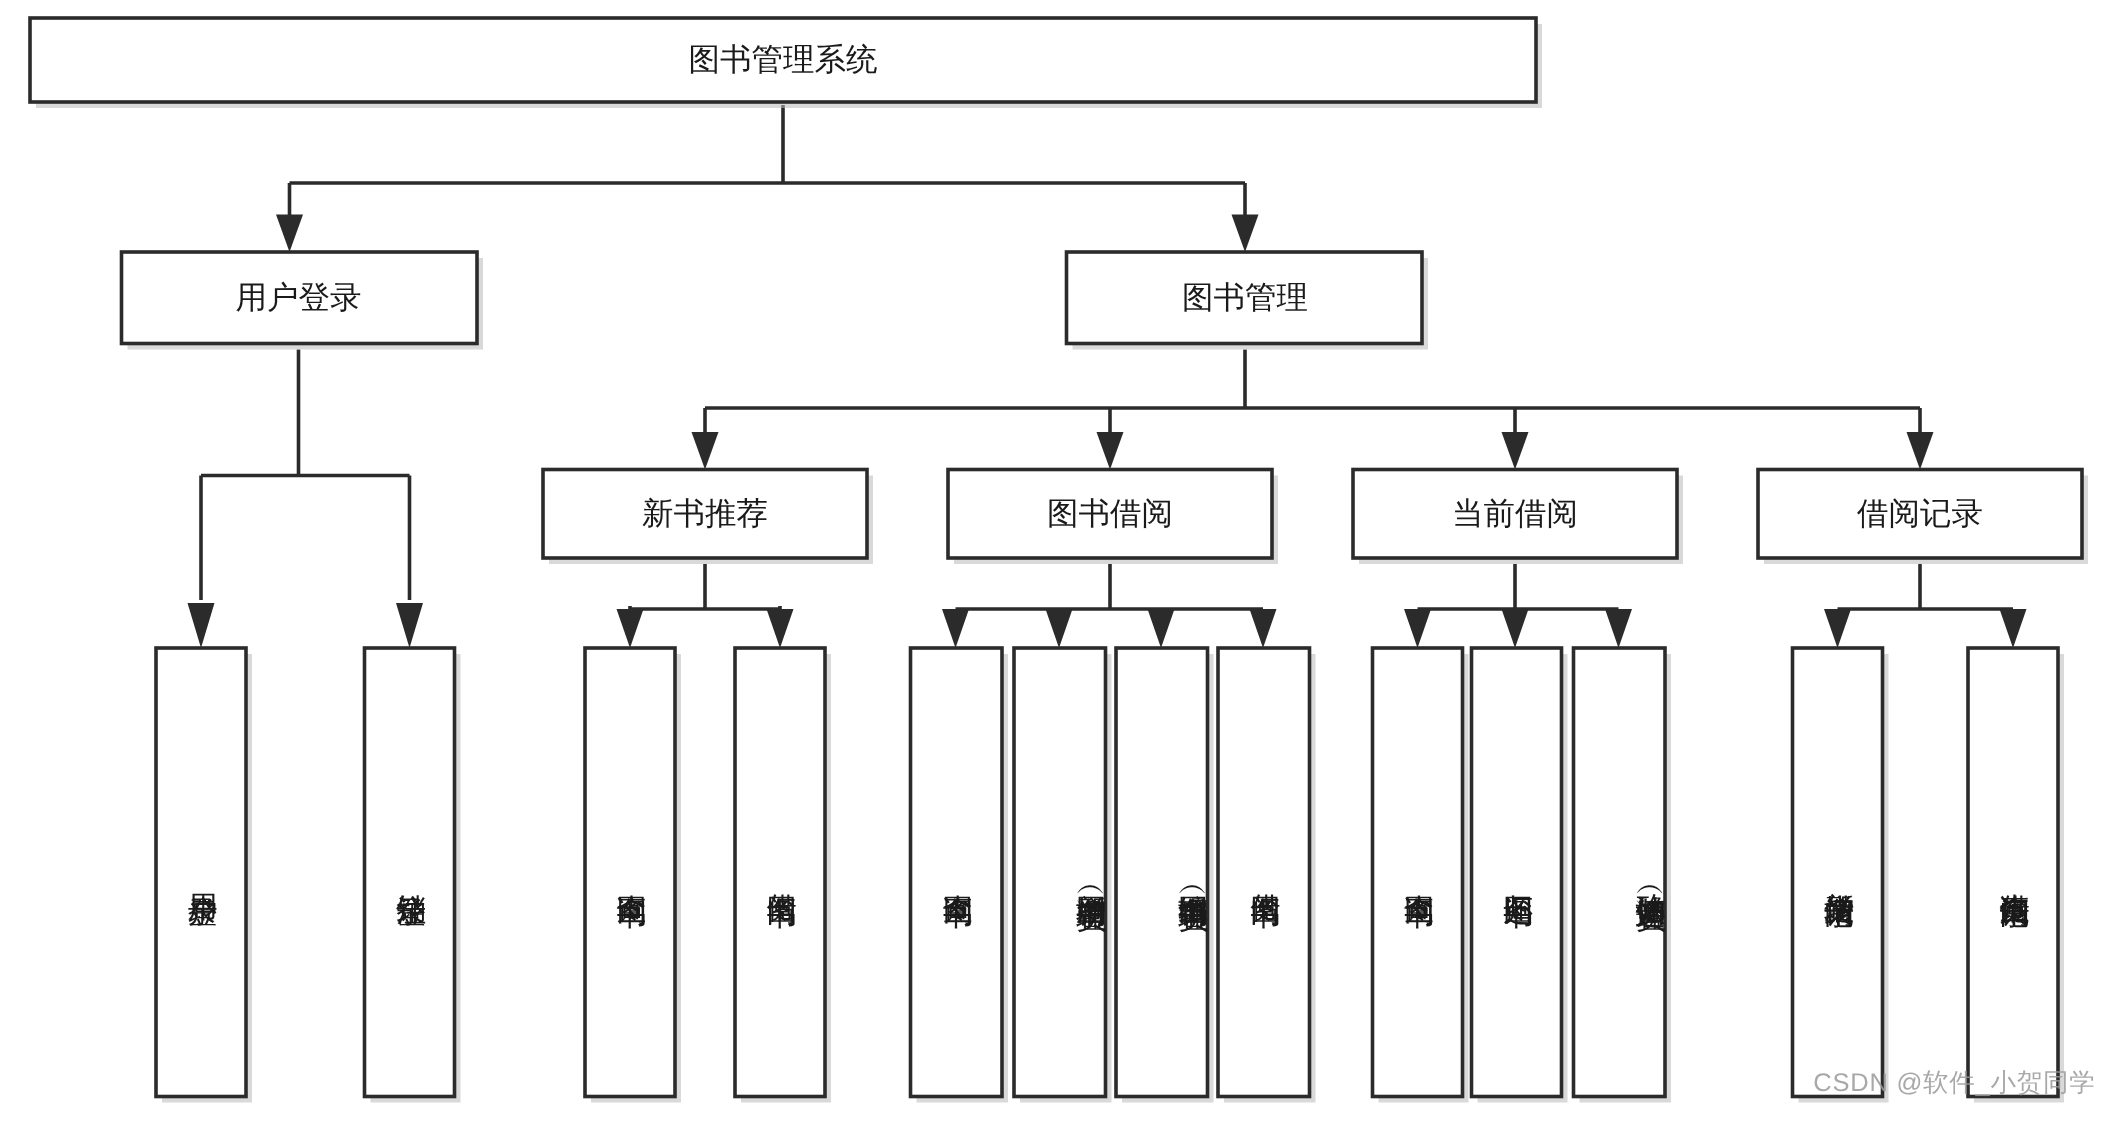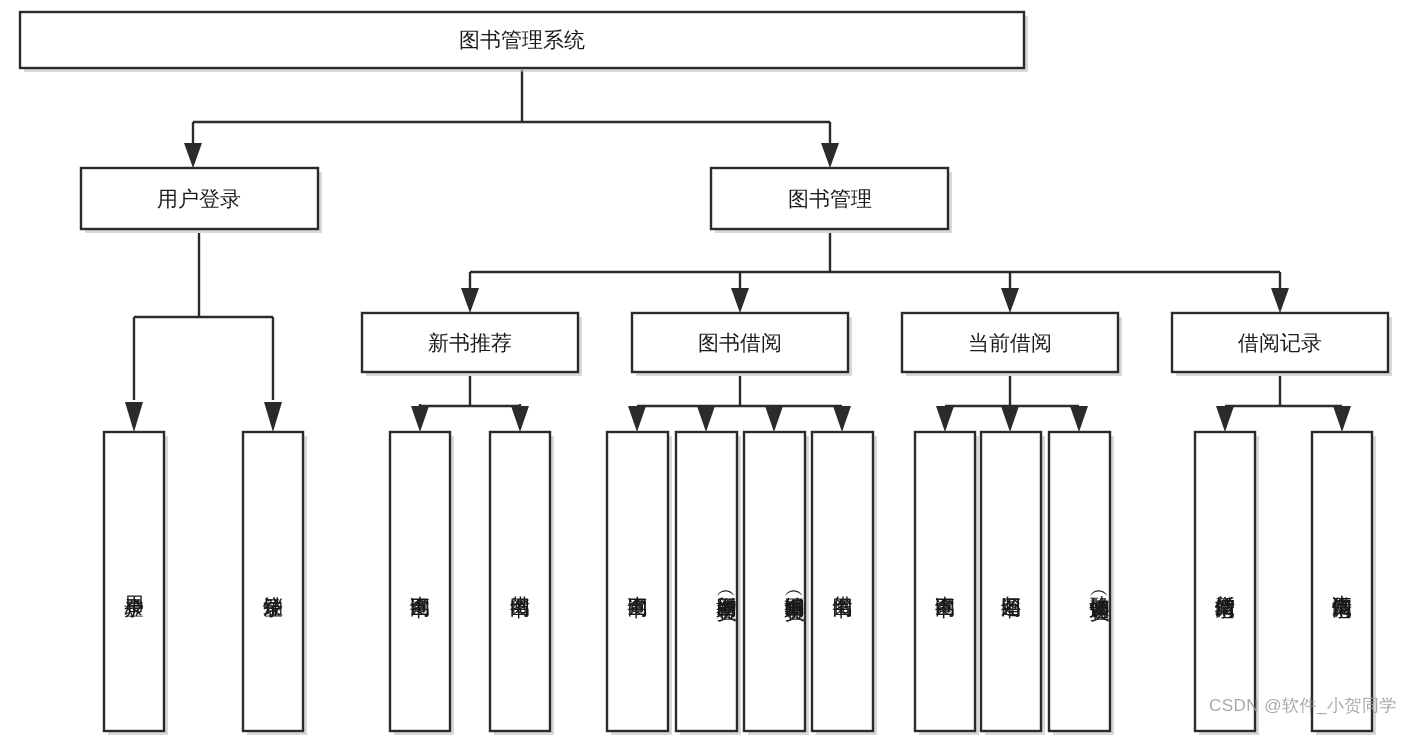--- a/index.html
+++ b/index.html
@@ -65,21 +65,21 @@
     display: flex;
     align-items: center;
     justify-content: center;
     text-align: center;
     pointer-events: none;
     box-sizing: border-box;
   }
   .watermark {
     position: absolute;
     right: 8px;
-    bottom: 20px;
+    bottom: 4px;
     font-family: "Liberation Sans", "DejaVu Sans", sans-serif;
     font-size: 17px;
     color: #9a9a9a;
     opacity: 0.85;
     white-space: nowrap;
     letter-spacing: 0.5px;
   }
 </style>
 </head>
 <body>

